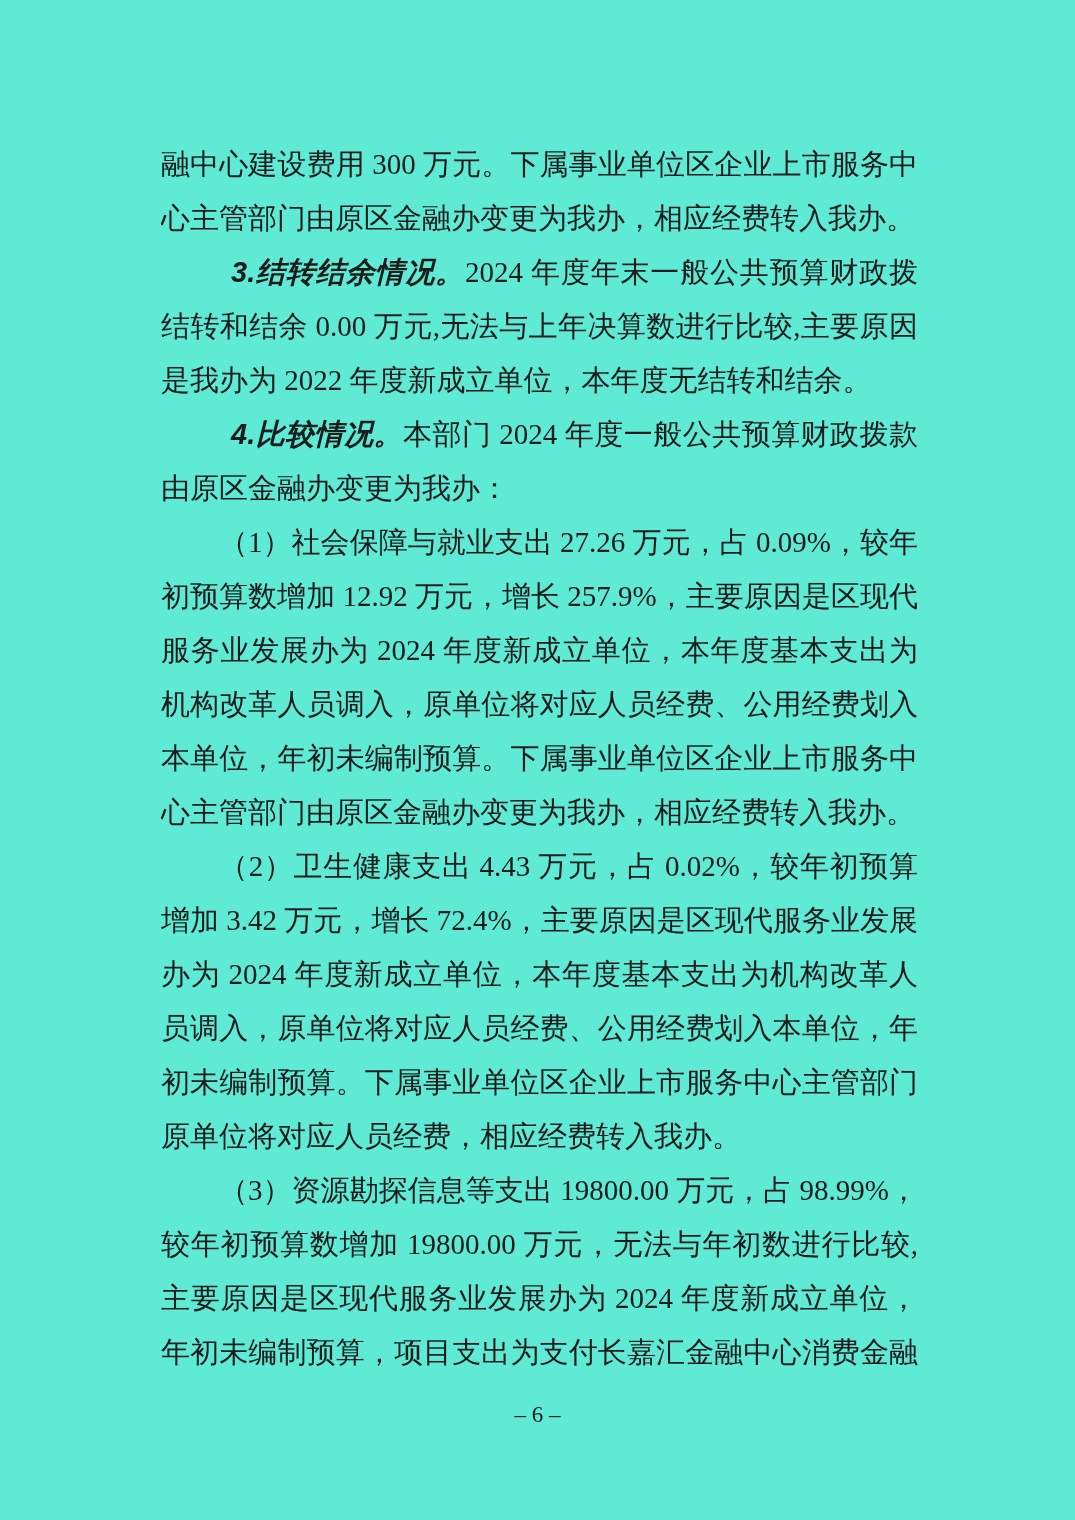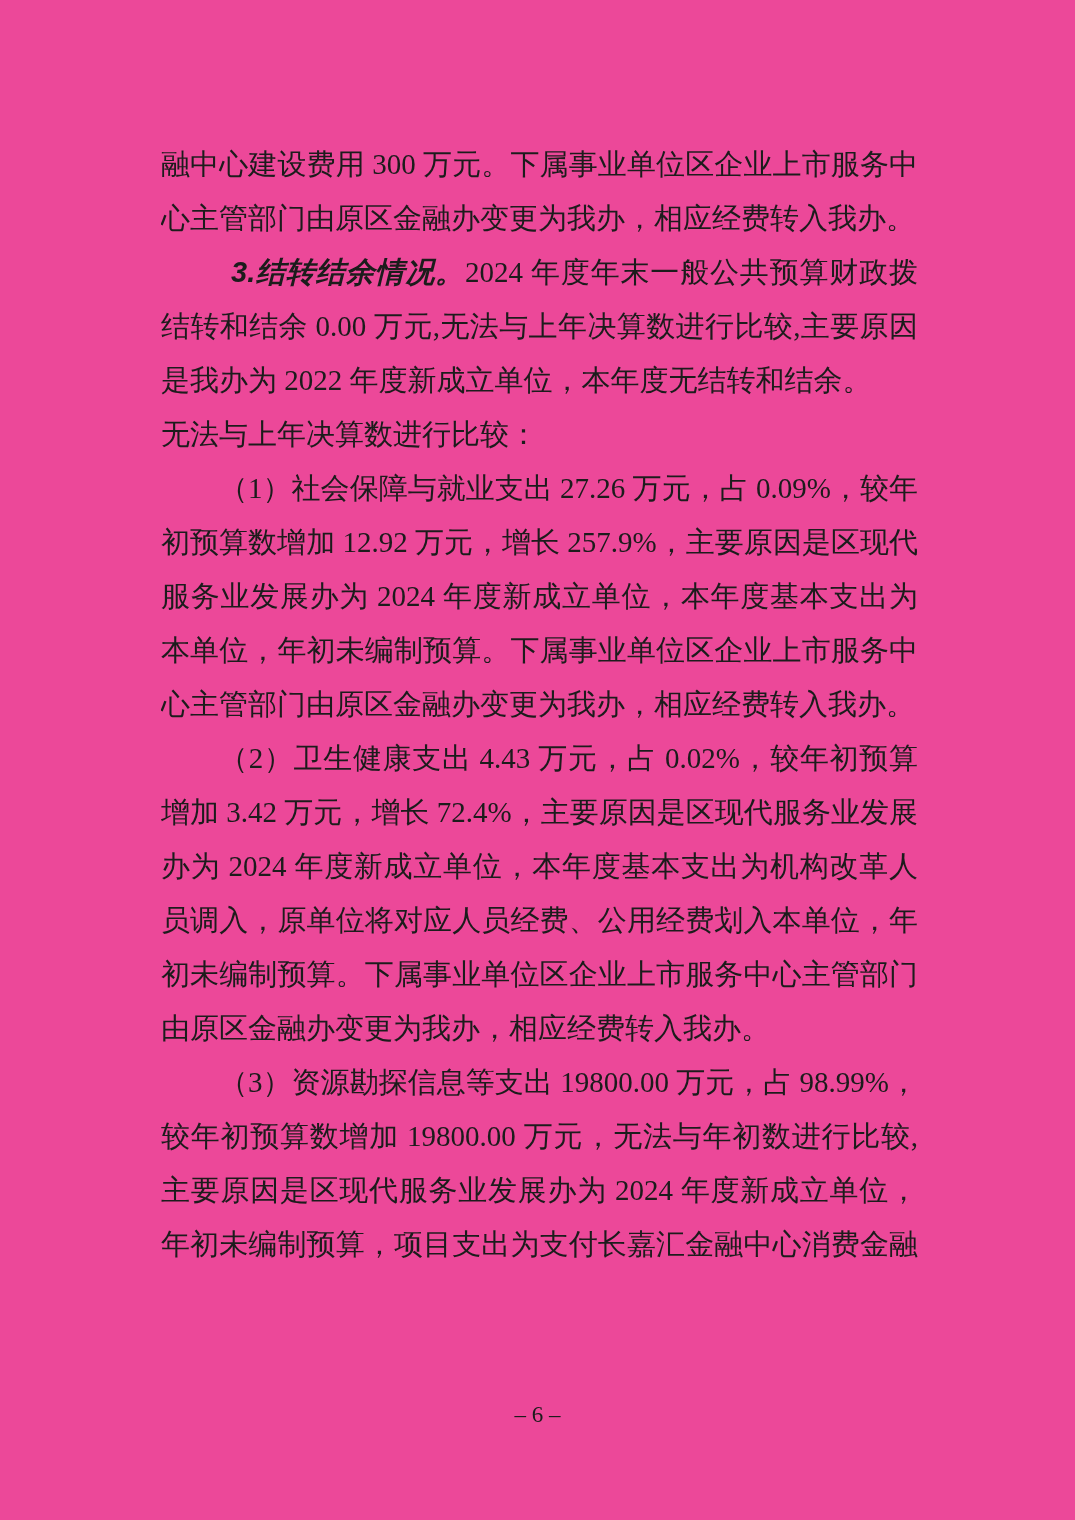--- a/index.html
+++ b/index.html
@@ -4,21 +4,21 @@
 <style>
   html, body {
     margin: 0;
     padding: 0;
     background: #ffffff;
   }
   .page {
     position: relative;
     width: 1075px;
     height: 1520px;
-    background: #ec4899;
+    background: #5eead4;
     color: #1c1c1c;
     font-family: "Liberation Serif", "DejaVu Serif", serif;
     overflow: hidden;
   }
   .text-block {
     position: absolute;
     left: 161px;
     top: 137px;
     width: 757px;
   }
@@ -55,31 +55,33 @@
 </head>
 <body>
 
 <div class="page">
   <div class="text-block">
       <div class="line j">融中心建设费用 300 万元。下属事业单位区企业上市服务中</div>
       <div class="line">心主管部门由原区金融办变更为我办，相应经费转入我办。</div>
       <div class="line j ind-head"><b class="hd">3.结转结余情况。</b>2024 年度年末一般公共预算财政拨款</div>
       <div class="line j">结转和结余 0.00 万元,无法与上年决算数进行比较,主要原因</div>
       <div class="line">是我办为 2022 年度新成立单位，本年度无结转和结余。</div>
-      <div class="line">无法与上年决算数进行比较：</div>
+      <div class="line j ind-head"><b class="hd">4.比较情况。</b>本部门 2024 年度一般公共预算财政拨款</div>
+      <div class="line">由原区金融办变更为我办：</div>
       <div class="line j ind-body">（1）社会保障与就业支出 27.26 万元，占 0.09%，较年</div>
       <div class="line j">初预算数增加 12.92 万元，增长 257.9%，主要原因是区现代</div>
       <div class="line j">服务业发展办为 2024 年度新成立单位，本年度基本支出为</div>
+      <div class="line j">机构改革人员调入，原单位将对应人员经费、公用经费划入</div>
       <div class="line j">本单位，年初未编制预算。下属事业单位区企业上市服务中</div>
       <div class="line">心主管部门由原区金融办变更为我办，相应经费转入我办。</div>
       <div class="line j ind-body">（2）卫生健康支出 4.43 万元，占 0.02%，较年初预算数</div>
       <div class="line j">增加 3.42 万元，增长 72.4%，主要原因是区现代服务业发展</div>
       <div class="line j">办为 2024 年度新成立单位，本年度基本支出为机构改革人</div>
       <div class="line j">员调入，原单位将对应人员经费、公用经费划入本单位，年</div>
       <div class="line j">初未编制预算。下属事业单位区企业上市服务中心主管部门</div>
-      <div class="line">由原区金融办变更为我办，相应经费转入我办。</div>
+      <div class="line">原单位将对应人员经费，相应经费转入我办。</div>
       <div class="line j ind-body">（3）资源勘探信息等支出 19800.00 万元，占 98.99%，</div>
       <div class="line j">较年初预算数增加 19800.00 万元，无法与年初数进行比较,</div>
       <div class="line j">主要原因是区现代服务业发展办为 2024 年度新成立单位，</div>
       <div class="line j">年初未编制预算，项目支出为支付长嘉汇金融中心消费金融</div>
     </div>
   <div class="footer">– 6 –</div>
 </div>
 
 </body></html>

